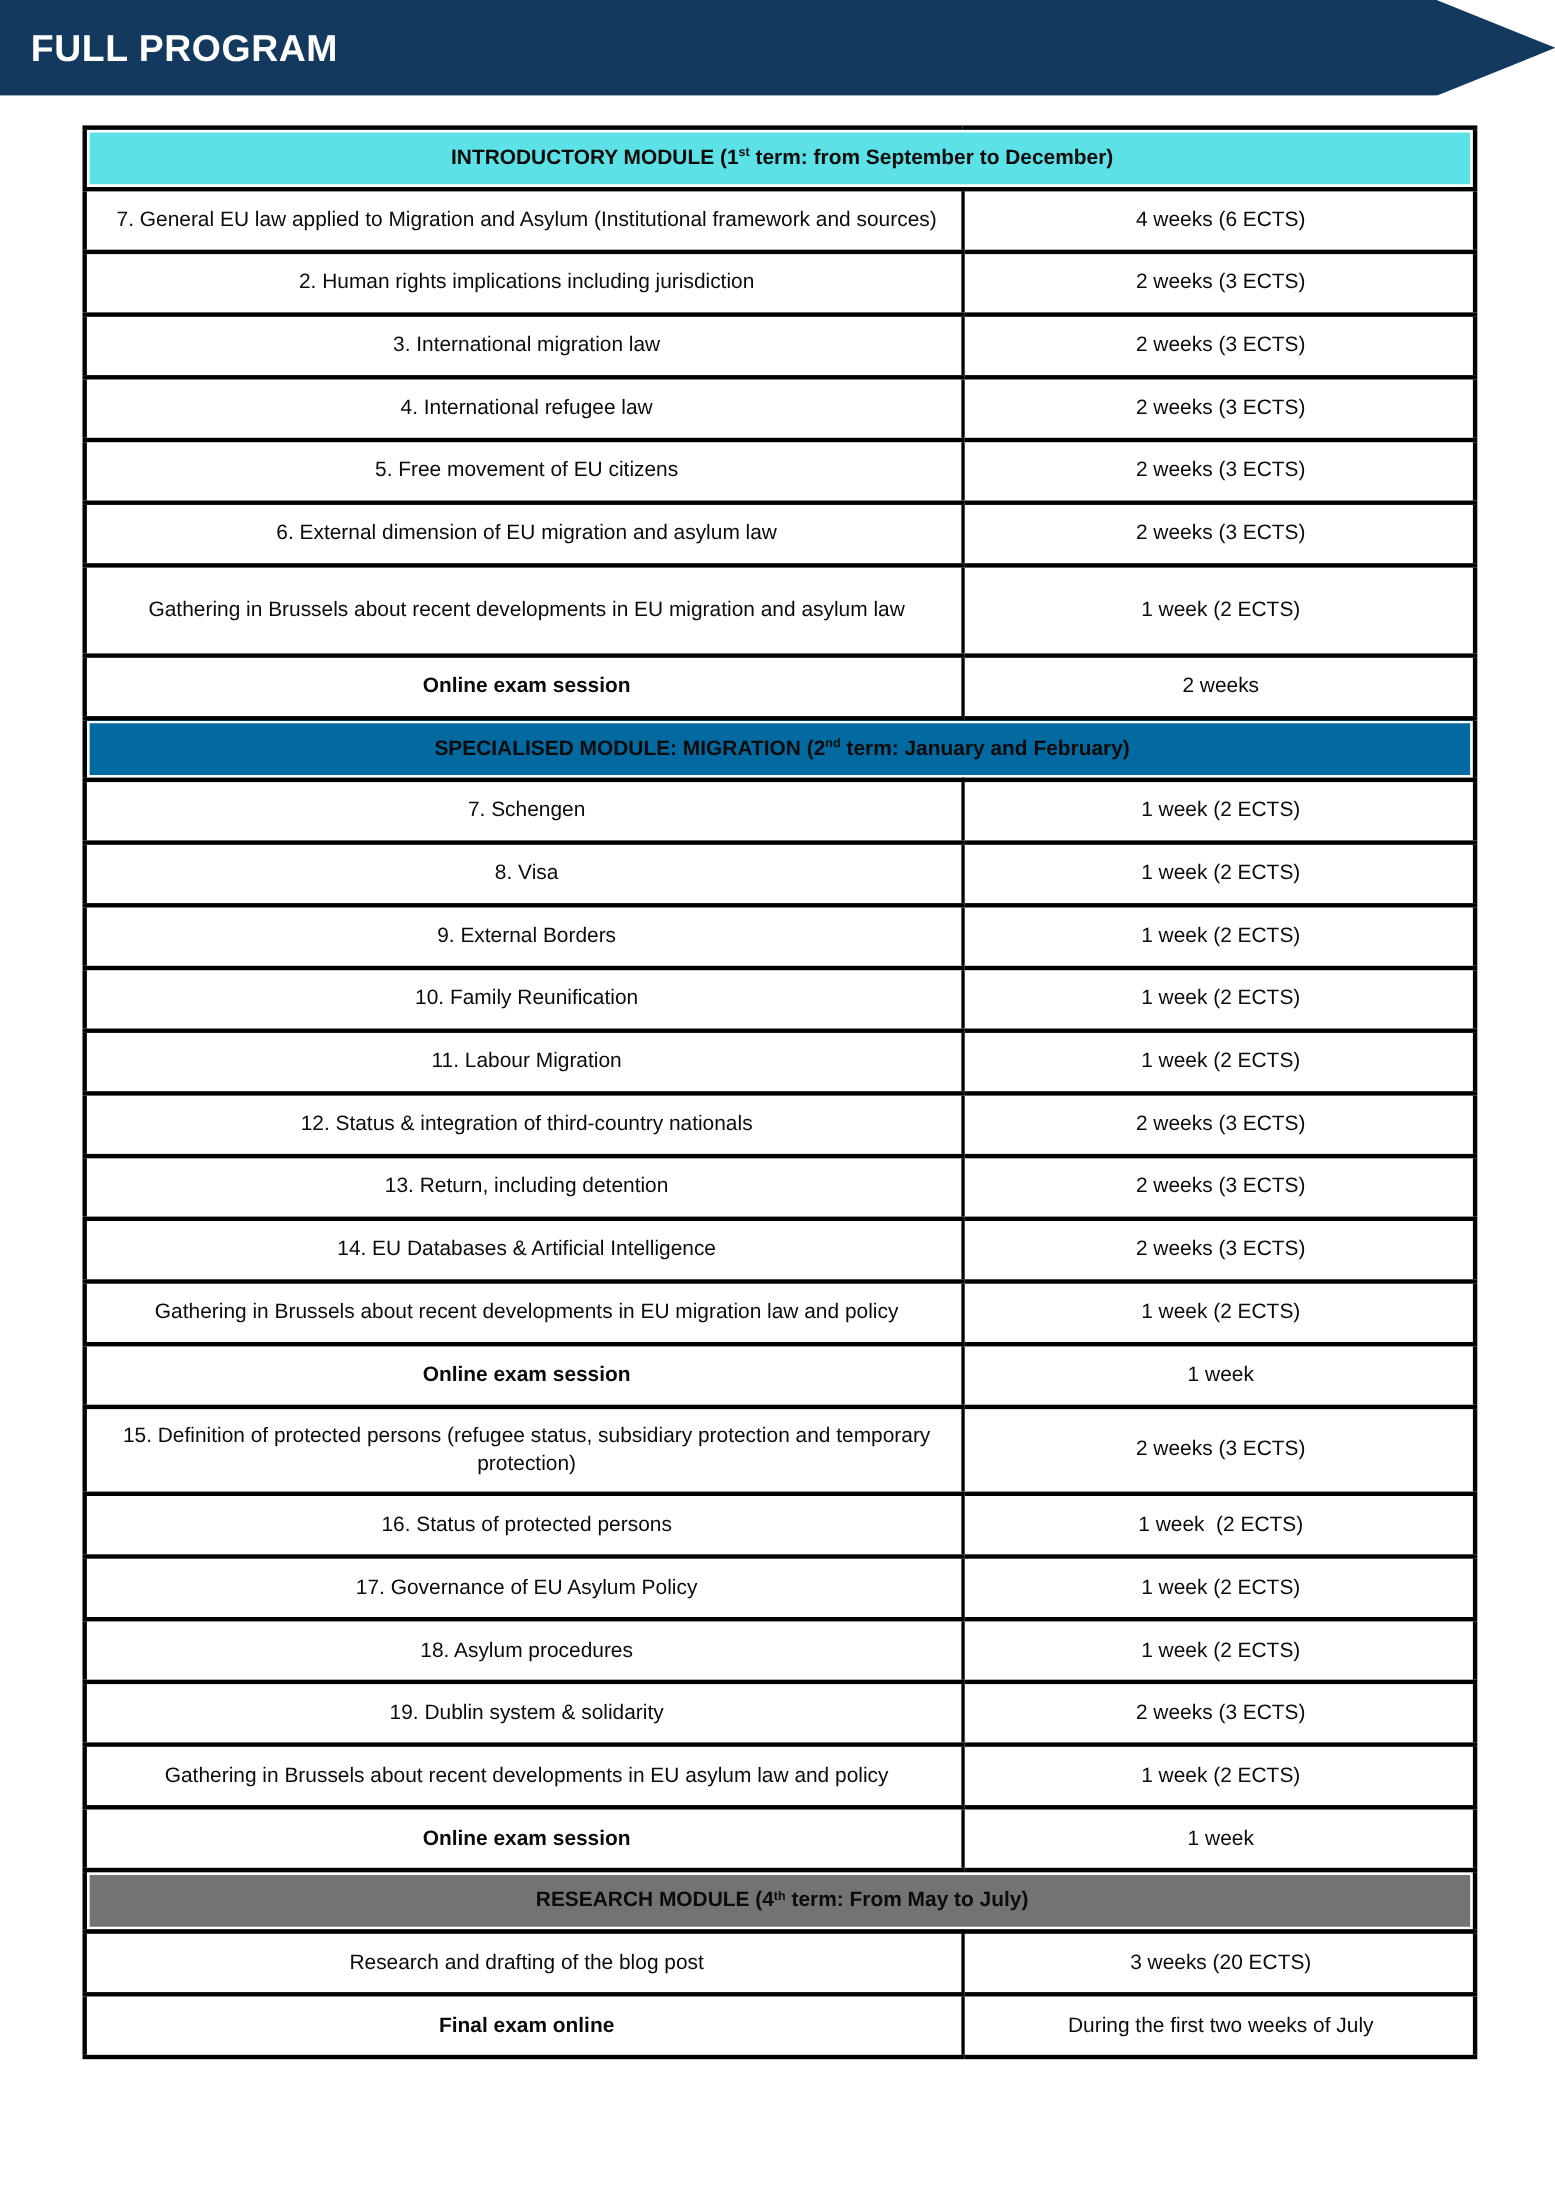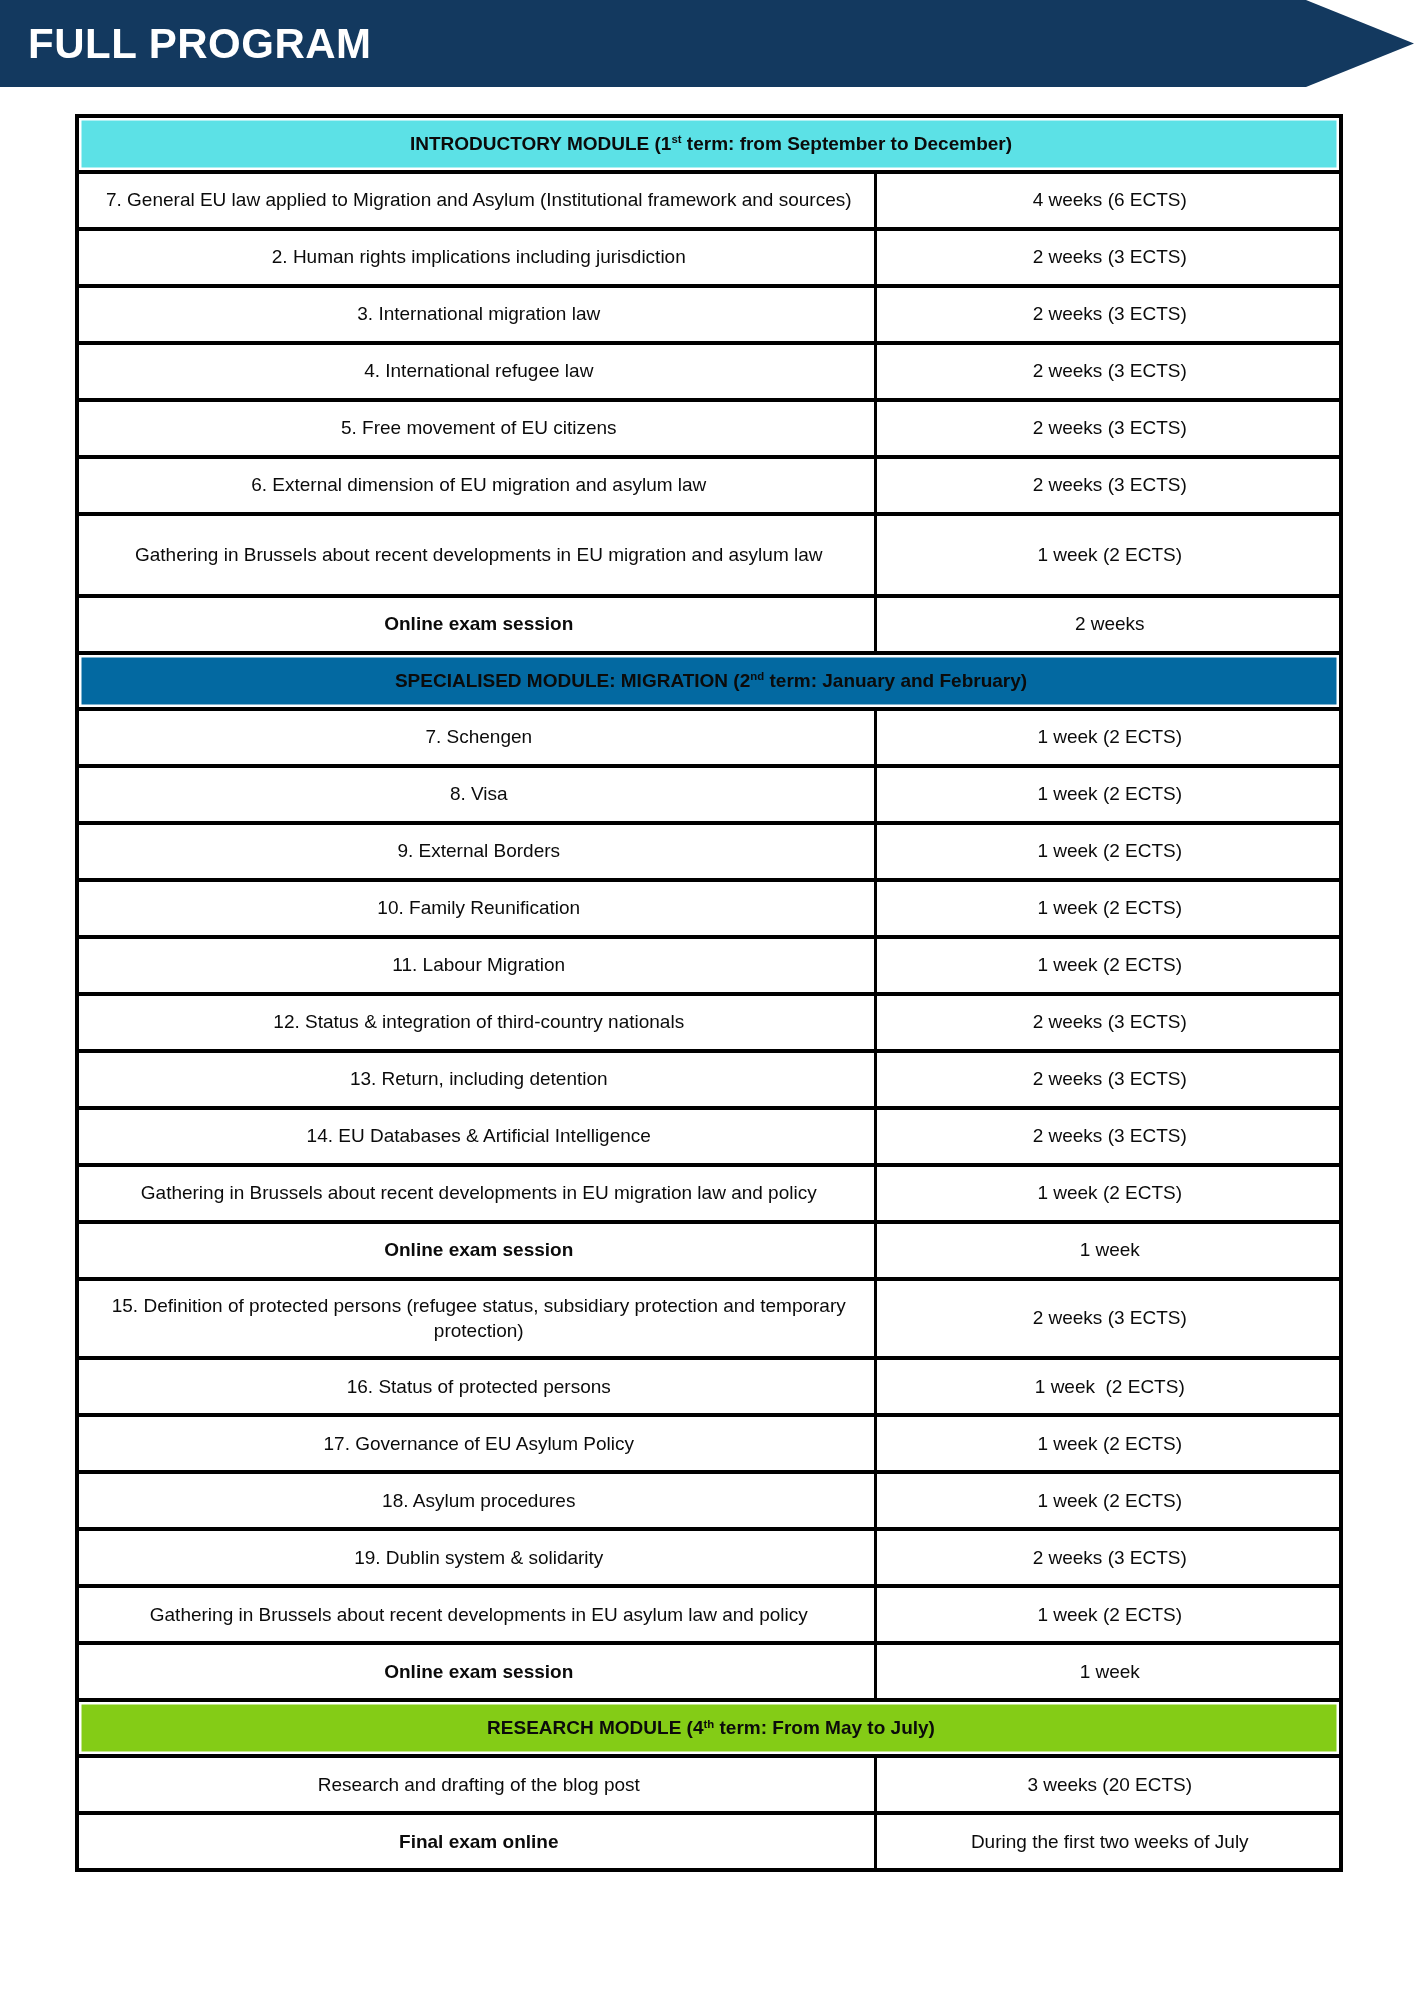--- a/index.html
+++ b/index.html
@@ -16,21 +16,21 @@
   .banner {
     width: 1414px;
     height: 87px;
     background: #13395F;
     clip-path: polygon(0 0, calc(100% - 108px) 0, 100% 50%, calc(100% - 108px) 100%, 0 100%);
     display: flex;
     align-items: center;
   }
   .banner h1 {
     color: #ffffff;
-    font-size: 42px;
+    font-size: 34px;
     font-weight: 700;
     letter-spacing: 0.5px;
     padding-left: 28px;
     line-height: 1;
   }
 
   
   .table-wrap { margin: 27px 0 0 75px; }
   table.program {
     width: 1264px;
@@ -182,21 +182,21 @@
         </tr>
         <tr class="std">
           <td class="title-cell">Gathering in Brussels about recent developments in EU asylum law and policy</td>
           <td class="duration-cell">1 week (2 ECTS)</td>
         </tr>
         <tr class="std">
           <td class="title-cell bold">Online exam session</td>
           <td class="duration-cell">1 week</td>
         </tr>
         <tr class="module-header-row">
-          <td colspan="2" class="module-header-cell" style="background: #84cc16;"><span>RESEARCH MODULE (4</span><sup>th</sup><span> term: From May to July)</span></td>
+          <td colspan="2" class="module-header-cell" style="background: #737373;"><span>RESEARCH MODULE (4</span><sup>th</sup><span> term: From May to July)</span></td>
         </tr>
         <tr class="std">
           <td class="title-cell">Research and drafting of the blog post</td>
           <td class="duration-cell">3 weeks (20 ECTS)</td>
         </tr>
         <tr class="std">
           <td class="title-cell bold">Final exam online</td>
           <td class="duration-cell">During the first two weeks of July</td>
         </tr>
       </tbody>

